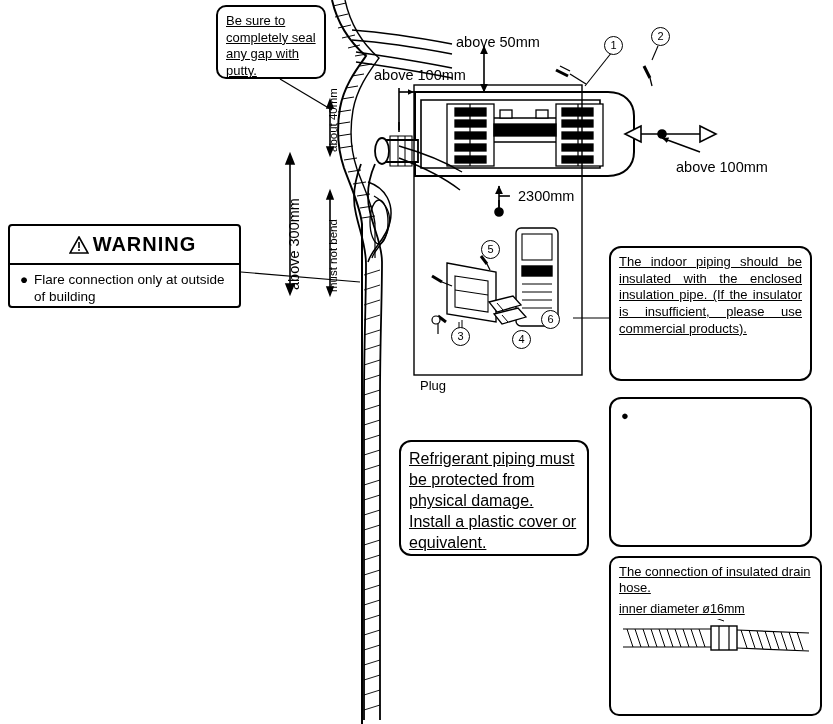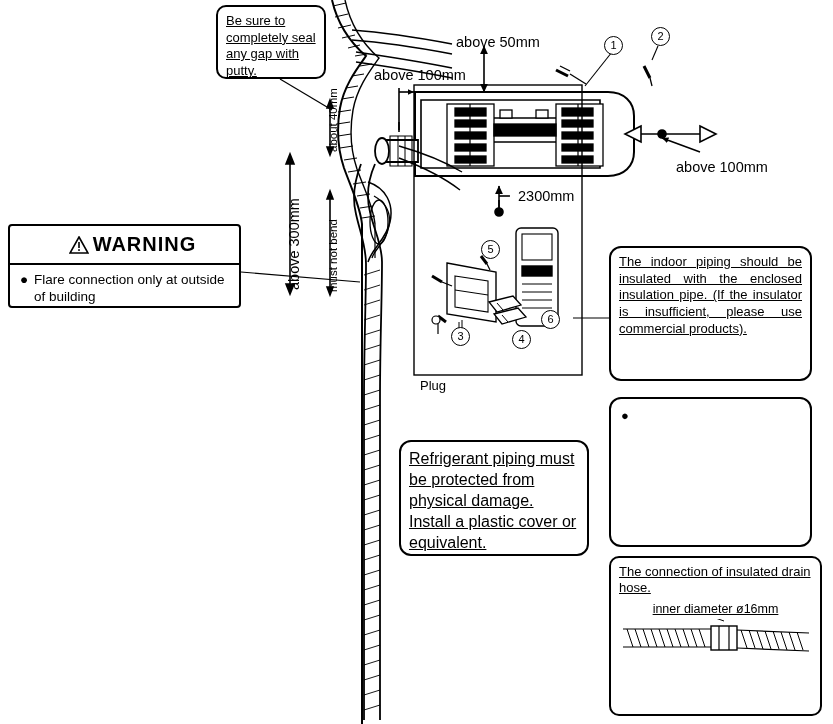--- a/index.html
+++ b/index.html
@@ -96,21 +96,20 @@
   }
   #connecting-pipe-note .txt { display:block; padding-left: 14px; }
 
   #drain-hose-note {
     left: 609px; top: 556px; width: 213px; height: 160px;
     font-size: 13px;
     border-radius: 10px;
   }
   #drain-hose-note .line1 { line-height: 1.25; }
   #drain-hose-note .inner-dia {
-    text-align: center;
     margin-top: 4px;
     font-size: 12.5px;
   }
   #drain-hose-note .bottom-text {
     margin-top: 2px;
     line-height: 1.25;
   }
   #drain-art { position: relative; height: 38px; margin: 2px 0 2px 0; }
 
   #refrigerant-note {

